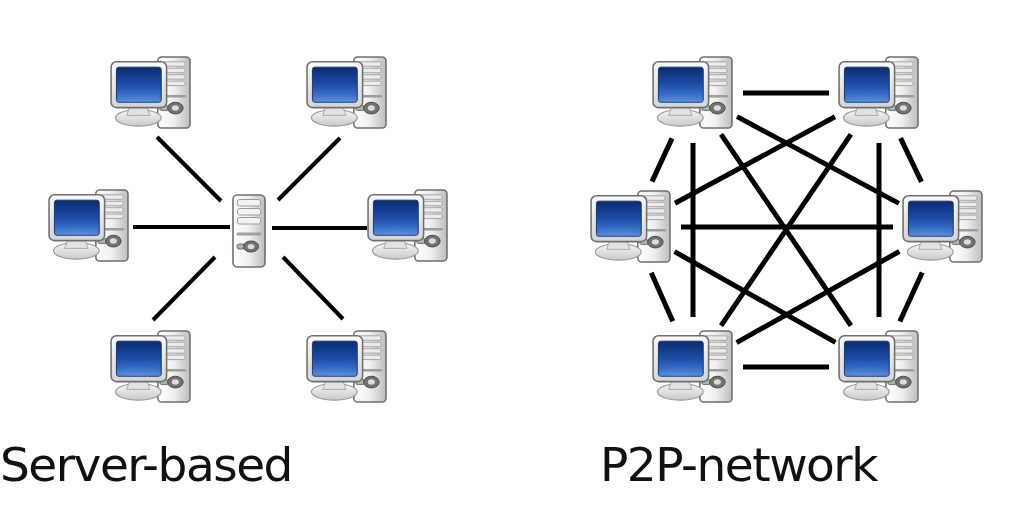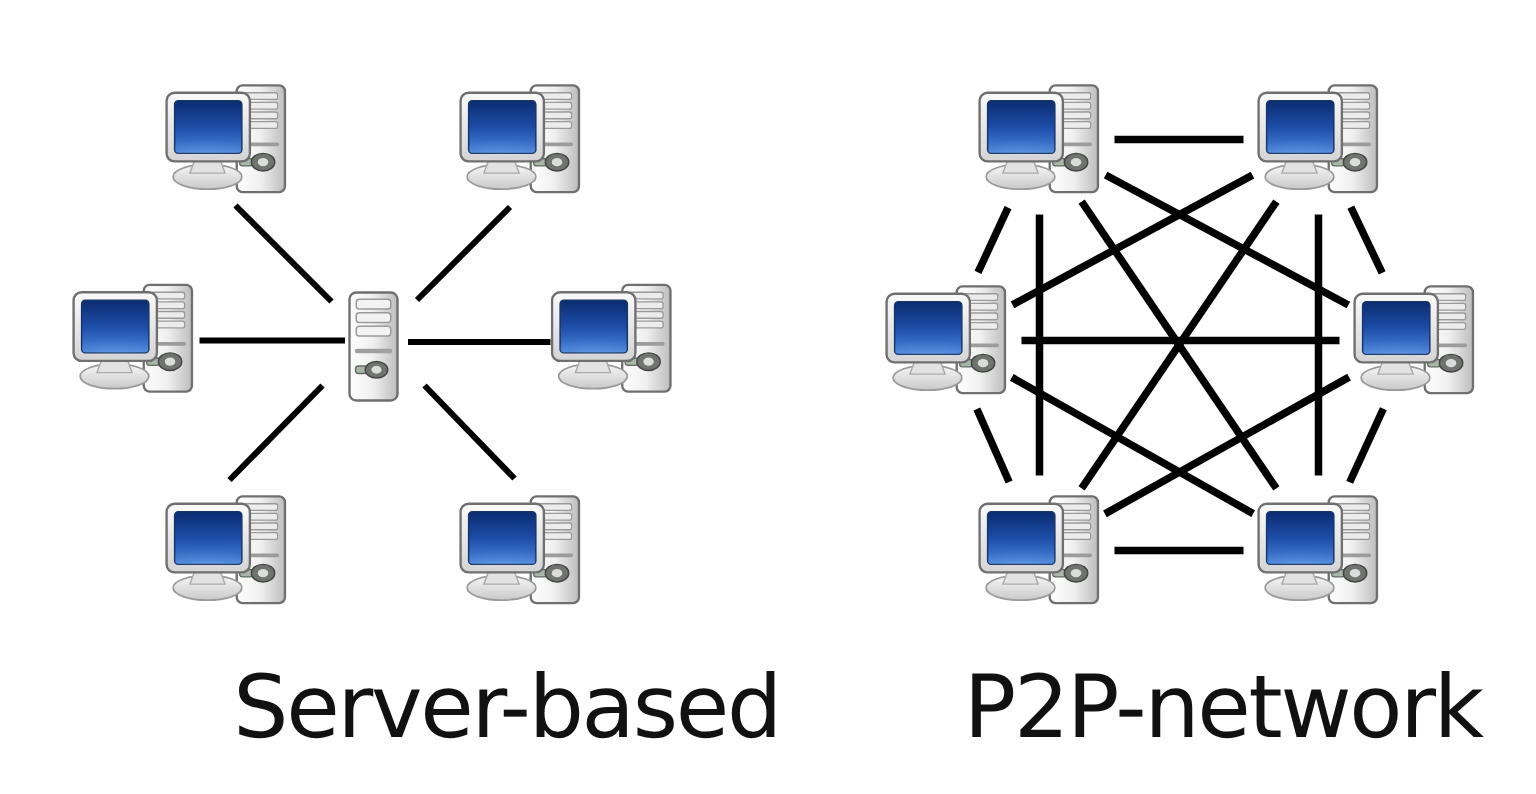--- a/index.html
+++ b/index.html
@@ -18,30 +18,30 @@
     position: absolute;
     left: 0;
     top: 0;
     width: 1024px;
     height: 529px;
     display: block;
   }
   .diagram-label {
     position: absolute;
     top: 437px;
-    font-size: 58px;
+    font-size: 47px;
     line-height: 1.2;
     letter-spacing: -1.5px;
     color: #111111;
-    text-align: right;
+    text-align: left;
     white-space: nowrap;
     user-select: none;
   }
   .diagram-label.left  { left: 0px;   width: 520px; }
-  .diagram-label.right { left: 568px; width: 420px; }
+  .diagram-label.right { left: 600px; width: 420px; }
 </style>
 </head>
 <body>
 
 <svg id="diagram-svg" viewBox="0 0 1024 529" xmlns="http://www.w3.org/2000/svg">
   <defs>
     <linearGradient id="grad-case" x1="0" y1="0" x2="1" y2="0">
       <stop offset="0" stop-color="#ffffff"></stop>
       <stop offset="0.5" stop-color="#efefef"></stop>
       <stop offset="1" stop-color="#bdbdbd"></stop>

